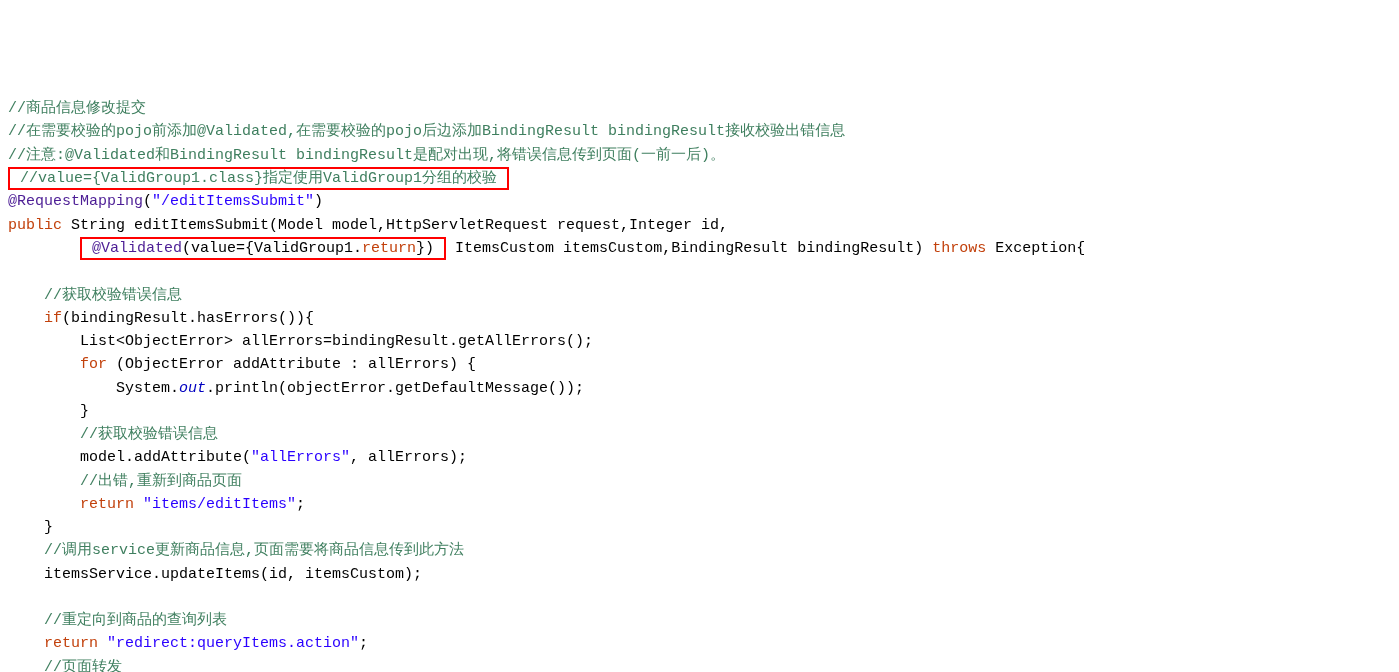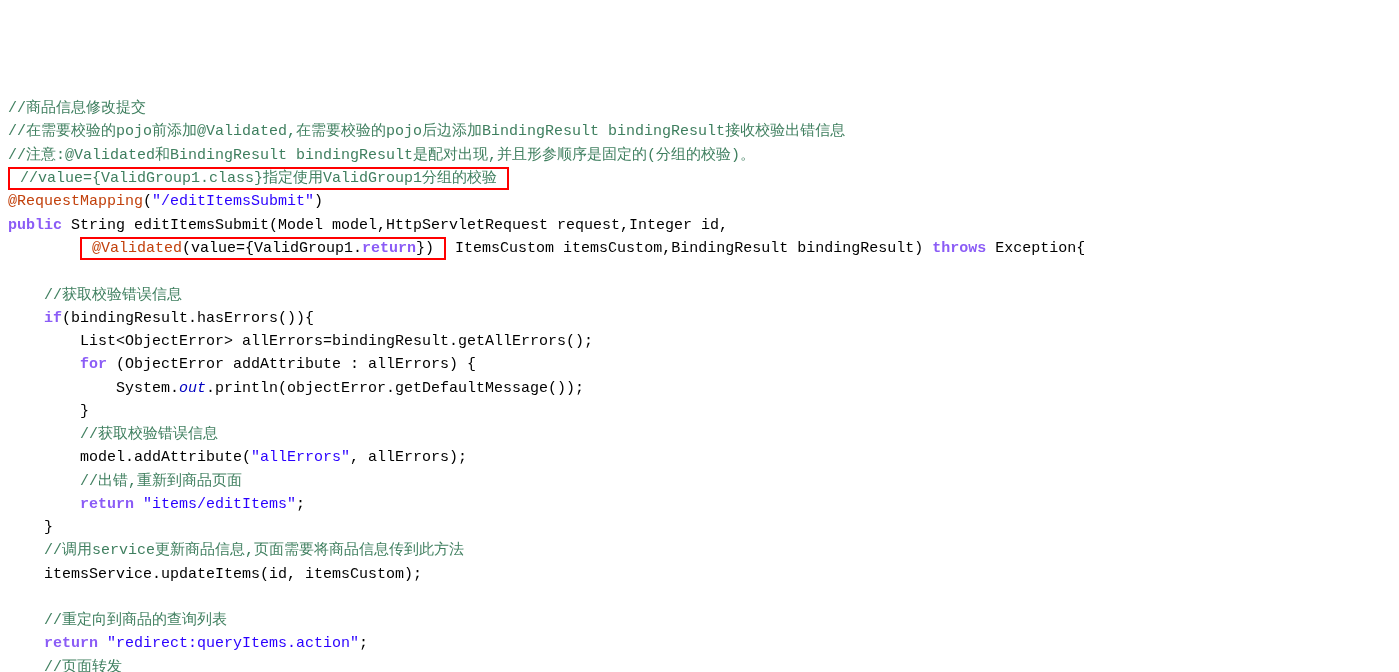--- a/index.html
+++ b/index.html
@@ -8,39 +8,39 @@
     background: #ffffff;
     font-family: "Consolas", "Courier New", monospace;
     font-size: 15px;
     line-height: 1.55;
     white-space: pre;
     color: #000;
     width: 1399px;
     box-sizing: border-box;
   }
   .c-comment { color: #3f7f5f; text-align: center; }
-  .c-anno    { color: #c2410c; }
+  .c-anno    { color: #4c1d95; }
   .c-str     { color: #2a00ff; }
-  .c-kw      { color: #8b5cf6; font-weight: bold; }
+  .c-kw      { color: #c2410c; font-weight: normal; }
   .c-static  { color: #0000c0; font-style: italic; }
   .hl-box {
     border: 2px solid #ff0000;
     padding: 0 10px;
     display: inline-block;
     line-height: 1.3;
   }
 </style>
 </head>
 <body>
 
 
 
 <div><span class="c-comment">//商品信息修改提交</span>
 <span class="c-comment"><span>//在需要校验的</span><span>pojo</span><span>前添加</span><span>@Validated</span><span>,在需要校验的</span><span>pojo</span><span>后边添加</span><span>BindingResult bindingResult</span><span>接收校验出错信息</span></span>
-<span class="c-comment"><span>//注意:</span><span>@Validated</span><span>和</span><span>BindingResult bindingResult</span><span>是配对出现,并且形参顺序是固定的(分组的校验)。</span></span>
+<span class="c-comment"><span>//注意:</span><span>@Validated</span><span>和</span><span>BindingResult bindingResult</span><span>是配对出现,将错误信息传到页面(一前一后)。</span></span>
 <span class="hl-box"><span class="c-comment"><span>//value={ValidGroup1.class}</span><span>指定使用</span><span>ValidGroup1</span><span>分组的校验</span></span></span>
 <span class="c-anno">@RequestMapping</span><span>(</span><span class="c-str">"/editItemsSubmit"</span><span>)</span>
 <span class="c-kw">public</span><span> String editItemsSubmit(Model model,HttpServletRequest request,Integer id,</span>
 <span>        </span><span class="hl-box"><span class="c-anno">@Validated</span><span>(value={ValidGroup1.</span><span class="c-kw">return</span><span>})</span></span><span> ItemsCustom itemsCustom,BindingResult bindingResult) </span><span class="c-kw">throws</span><span> Exception{</span>
 
 <span class="c-comment">    //获取校验错误信息</span>
     <span class="c-kw">if</span><span>(bindingResult.hasErrors()){</span>
 <span>        List&lt;ObjectError&gt; allErrors=bindingResult.getAllErrors();</span>
         <span class="c-kw">for</span><span> (ObjectError addAttribute : allErrors) {</span>
 <span>            System.</span><span class="c-static">out</span><span>.println(objectError.getDefaultMessage());</span>

